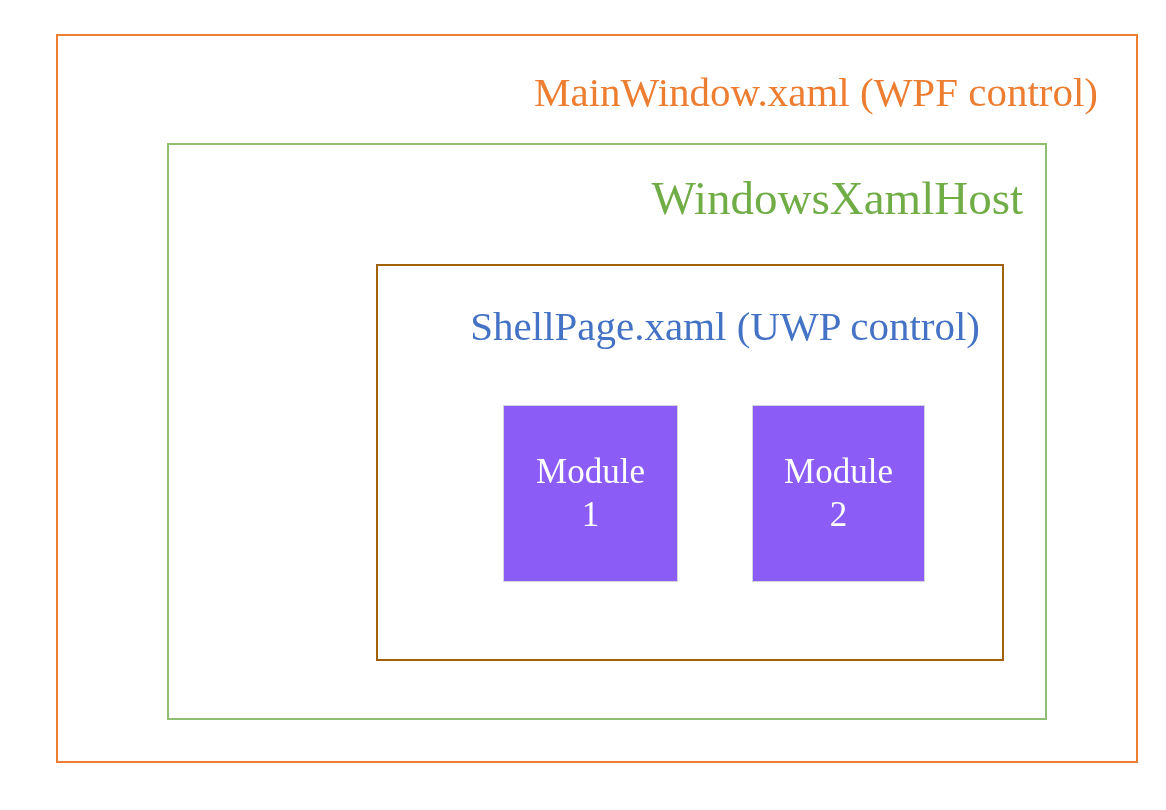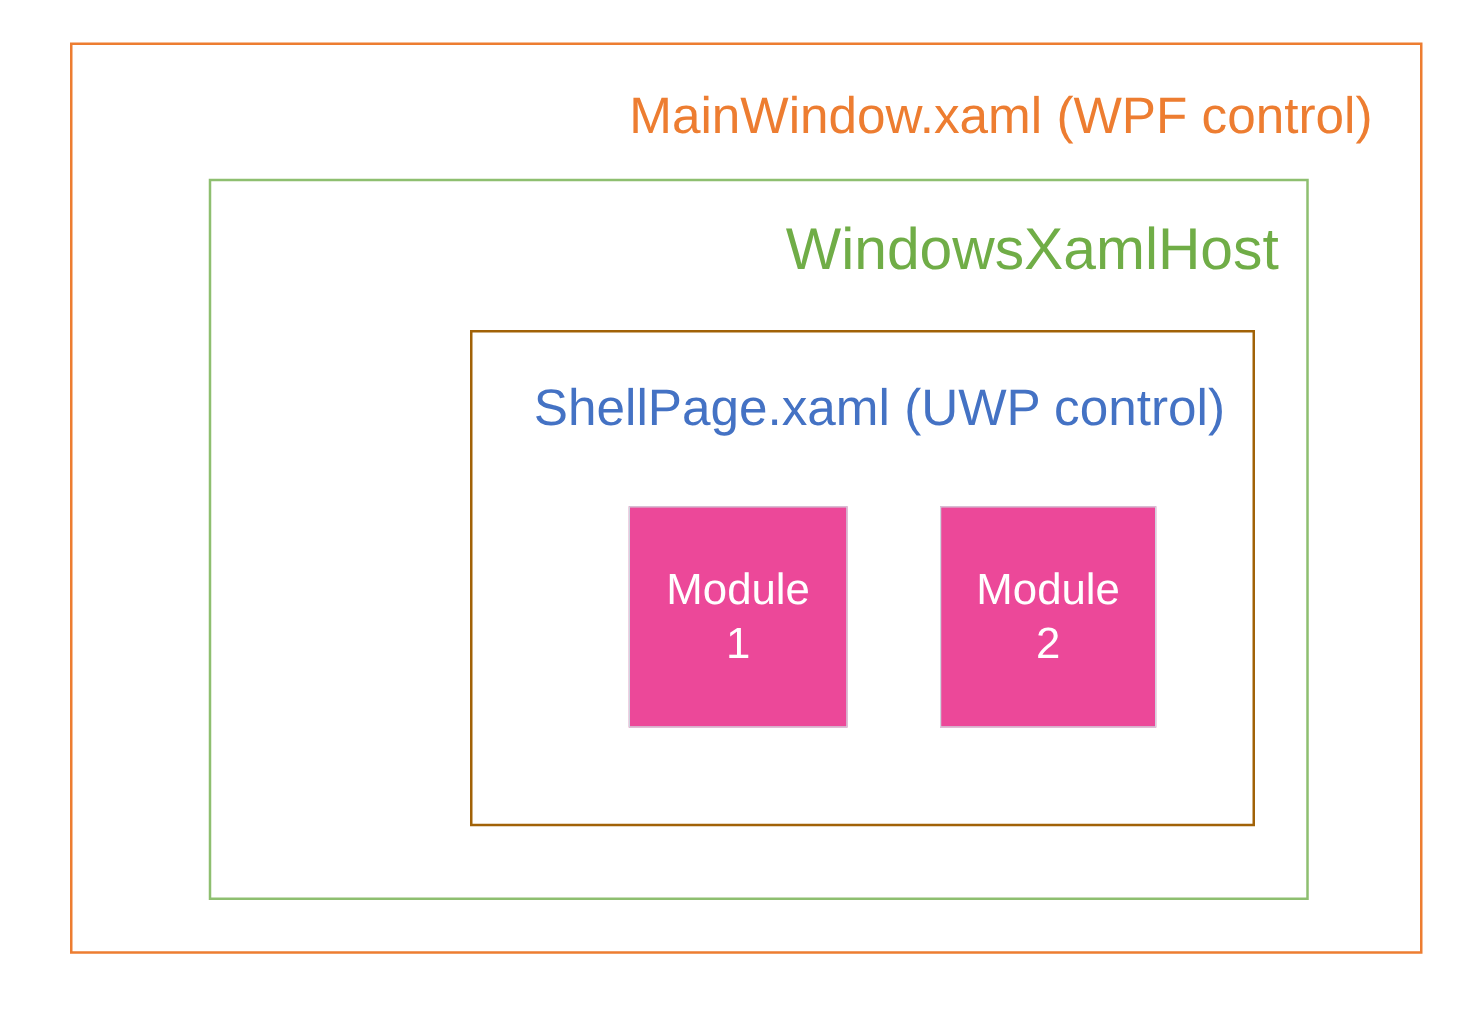--- a/index.html
+++ b/index.html
@@ -20,20 +20,21 @@
     height: 810px;
     background: #ffffff;
     overflow: hidden;
   }
 
   
   .layer {
     position: absolute;
     box-sizing: border-box;
     background: transparent;
+    font-family: Liberation Serif, serif;
   }
 
   #wpf-layer {
     left: 56px;
     top: 34px;
     width: 1082px;
     height: 729px;
     border: 2px solid #ED7D31;
   }
 
@@ -89,21 +90,21 @@
     top: 139px;    
     width: 426px;
     height: 177px;
   }
 
   .module-box {
     position: absolute;
     top: 0;
     height: 177px;
     box-sizing: border-box;
-    background: #ec4899;
+    background: #8b5cf6;
     border: 1px solid #cfd4de;
     display: flex;
     flex-direction: column;
     align-items: center;
     justify-content: center;
     color: #ffffff;
     font-size: 35px;
     line-height: 1.22;
     font-weight: 400;
   }

